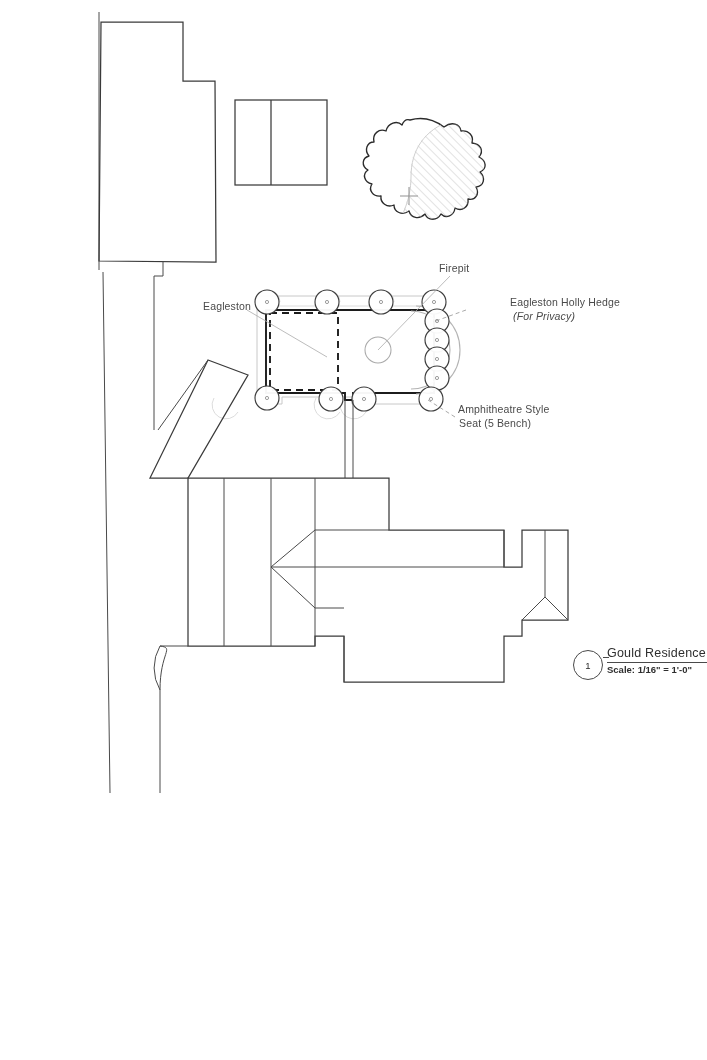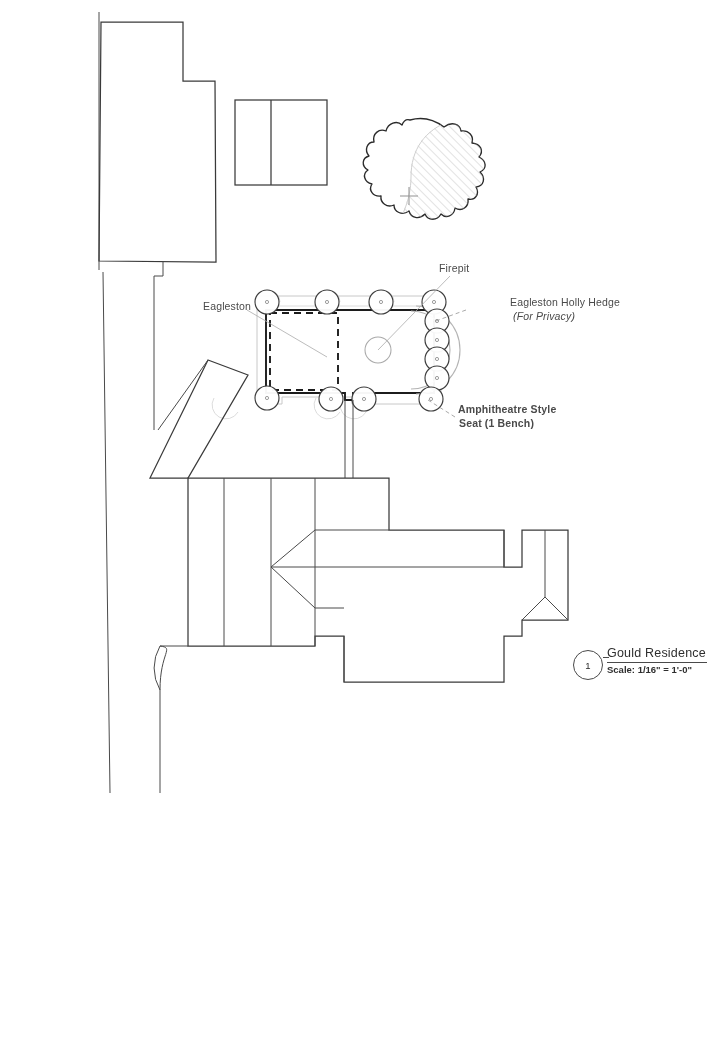--- a/index.html
+++ b/index.html
@@ -292,23 +292,23 @@
 
   <div class="anno" style="left:439px; top:262px;text-align:right;">
     <div>Firepit</div>
   </div>
 
   <div class="anno" style="left:470px; top:296px;margin-left:40px;">
     <div>Eagleston Holly Hedge</div>
     <div style="padding-left:3px;font-style:italic;">(For Privacy)</div>
   </div>
 
-  <div class="anno" style="left:458px; top:403px;font-weight:bold;">
+  <div class="anno" style="left:458px; top:403px;">
     <div>Amphitheatre Style</div>
-    <div style="padding-left:1px;">Seat (1 Bench)</div>
+    <div style="padding-left:1px;">Seat (5 Bench)</div>
   </div>
 
   <div id="title-block">
     <div id="title-circle">
       <span>1</span>
     </div>
     <div id="title-leader-line"></div>
     <div id="title-text">
       <div id="title-name">Gould Residence</div>
       <div id="title-rule"></div>

